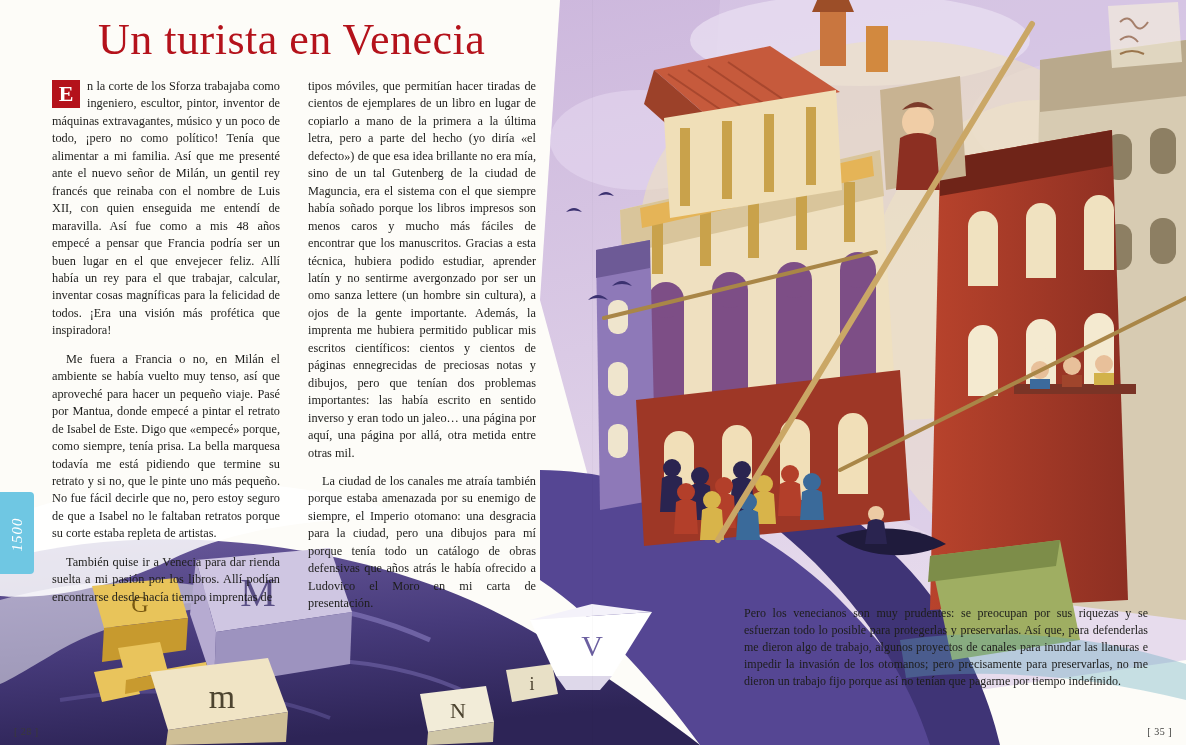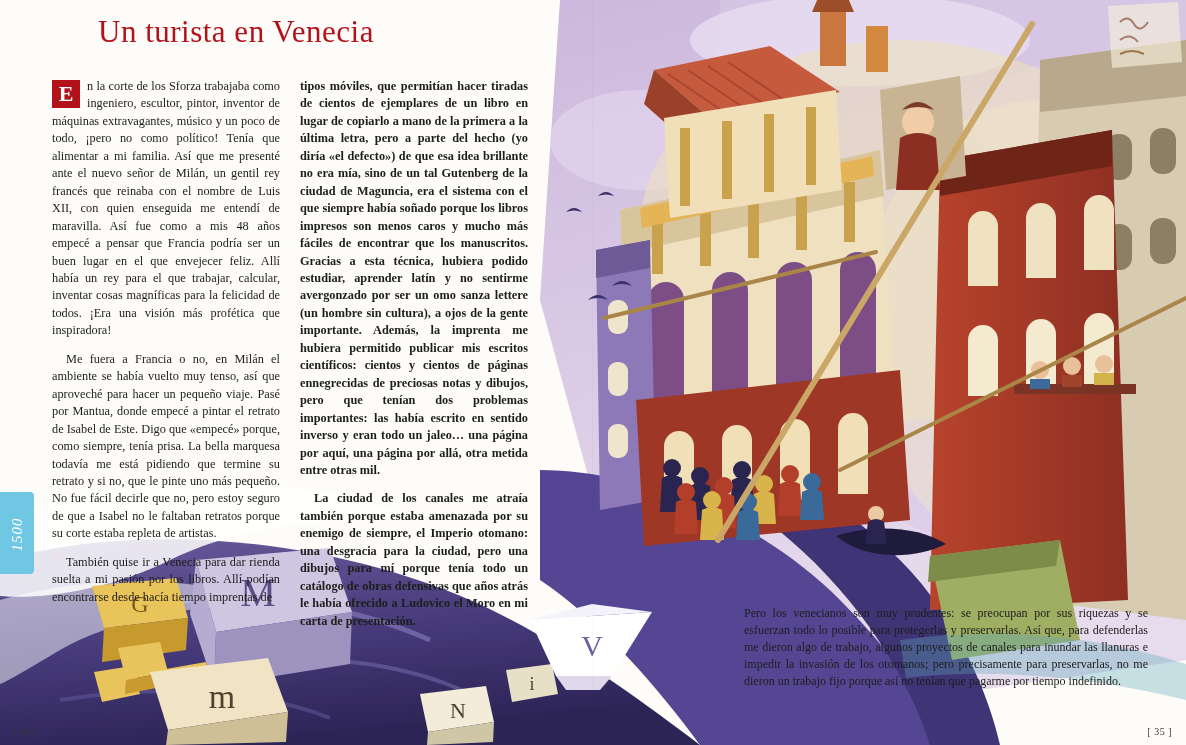--- a/index.html
+++ b/index.html
@@ -23,41 +23,41 @@
     pointer-events: none;
   }
   .illus svg { display:block; width:100%; height:100%; }
 
   
   .title {
     position: absolute;
     left: 98px;
     top: 14px;
     font-family: "Liberation Serif", serif;
-    font-size: 31px;
+    font-size: 44px;
     font-weight: normal;
     color: #b4121b;
     letter-spacing: 0.5px;
     margin: 0;
     white-space: nowrap;
   }
 
   
   .col {
     position: absolute;
     width: 228px;
     font-size: 12.3px;
     line-height: 1.42;
     color: #1d1d1b;
     text-align: justify;
   }
   .col p { margin: 0 0 11px 0; text-indent: 14px; }
   .col p.first { text-indent: 0; }
   #col1 { left: 52px; top: 78px; }
-  #col2 { left: 300px; top: 78px; font-weight: bold; }
+  #col2 { left: 308px; top: 78px; }
 
   .dropcap {
     float: left;
     width: 28px;
     height: 28px;
     margin: 2px 7px 0 0;
     background: #b4121b;
     color: #ffffff;
     font-family: "Liberation Serif", serif;
     font-size: 22px;
@@ -420,16 +420,16 @@
   </div>
 
   <div class="caption">
     <p>Pero los venecianos son muy prudentes: se preocupan por sus riquezas y se esfuerzan todo lo posible para protegerlas y preservarlas. Así que, para defenderlas me dieron algo de trabajo, algunos proyectos de canales para inundar las llanuras e impedir la invasión de los otomanos; pero precisamente para preservarlas, no me dieron un trabajo fijo porque así no tenían que pagarme por tiempo indefinido.</p>
   </div>
 
   <div class="year-tab">
     <span>1500</span>
   </div>
 
-  <div class="folio" id="folio-left">[ 64 ]</div>
+  <div class="folio" id="folio-left">[ 28 ]</div>
   <div class="folio" id="folio-right">[ 35 ]</div>
 
 </div>
 
 </body></html>

